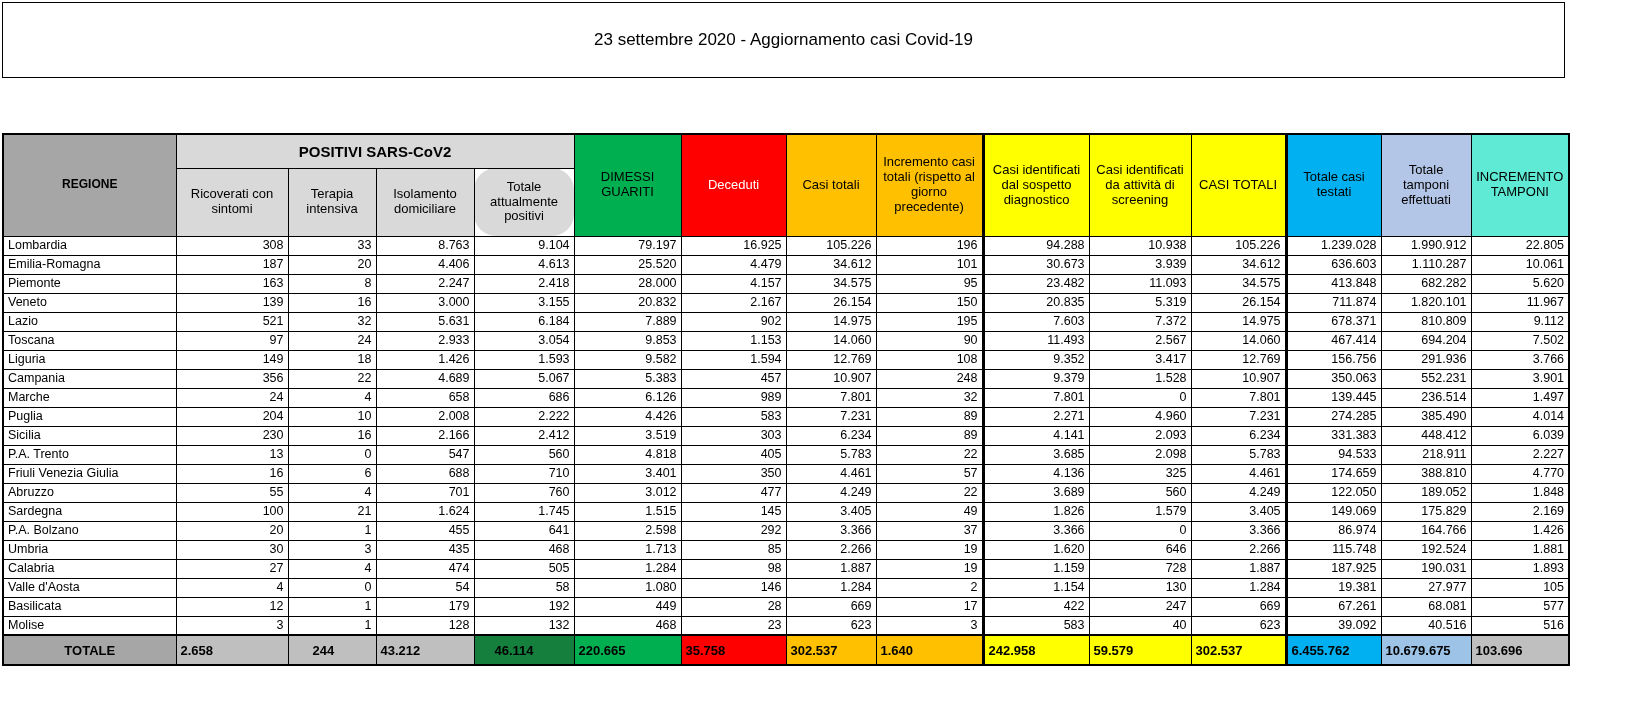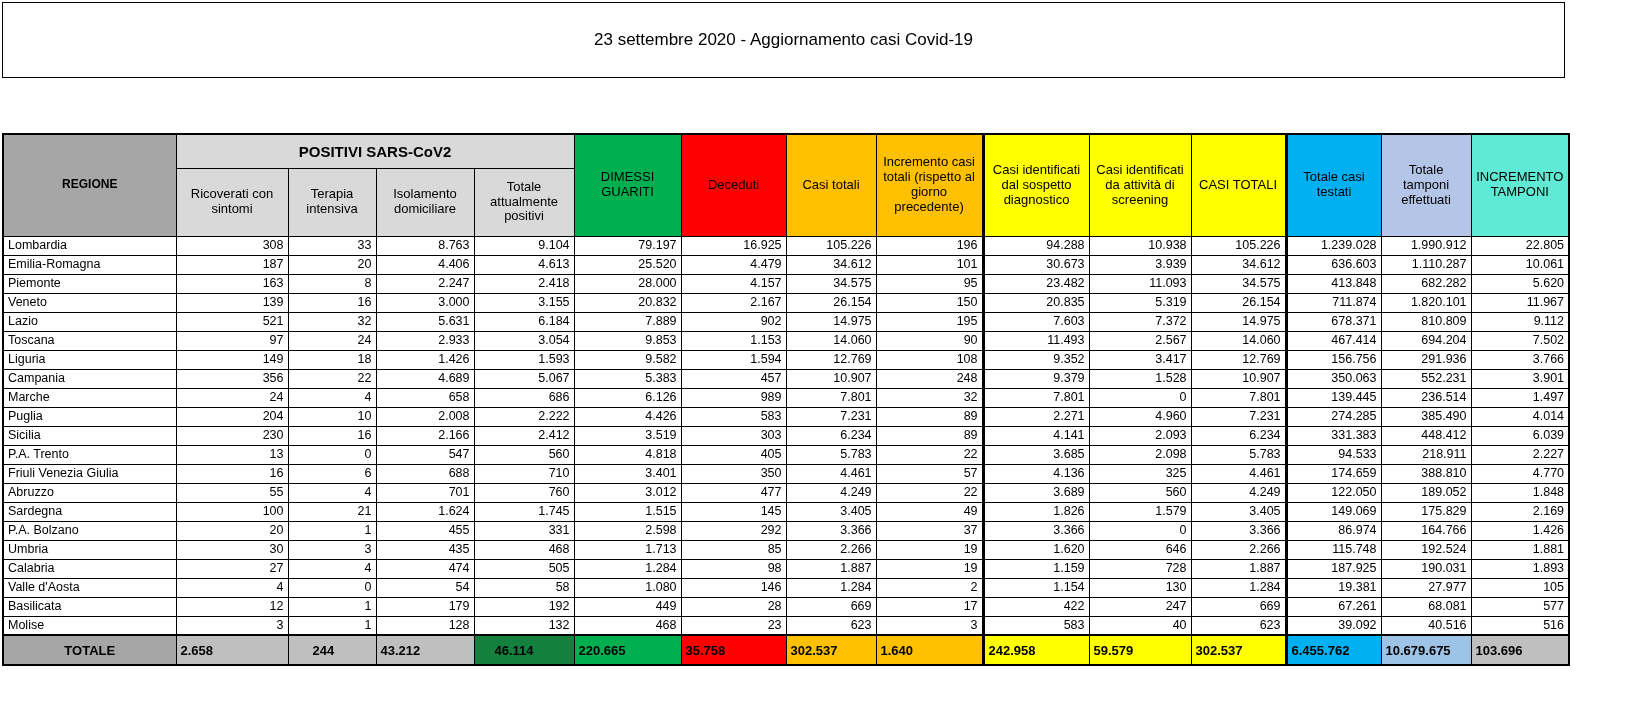--- a/index.html
+++ b/index.html
@@ -61,35 +61,35 @@
       <col style="width:95px">
     <col style="width:95px">
       <col style="width:90px">
       <col style="width:98px">
   </colgroup>
   <thead>
     <tr>
       <th class="region-h" rowspan="2">REGIONE</th>
       <th class="group-h" colspan="4">POSITIVI SARS-CoV2</th>
       <th rowspan="2" style="background: rgb(0, 176, 80);">DIMESSI GUARITI</th>
-      <th rowspan="2" style="background: rgb(255, 0, 0); color: #000000;">Deceduti</th>
+      <th rowspan="2" style="background: rgb(255, 0, 0); color: #ffffff;">Deceduti</th>
       <th rowspan="2" style="background: rgb(255, 192, 0);">Casi totali</th>
       <th rowspan="2" style="background: rgb(255, 192, 0);">Incremento casi totali (rispetto al giorno precedente)</th>
       <th rowspan="2" class="thick-left" style="background: rgb(255, 255, 0);">Casi identificati dal sospetto diagnostico</th>
       <th rowspan="2" style="background: rgb(255, 255, 0);">Casi identificati da attività di screening</th>
       <th rowspan="2" style="background: rgb(255, 255, 0);">CASI TOTALI</th>
       <th rowspan="2" class="thick-left" style="background: rgb(0, 176, 240);">Totale casi testati</th>
       <th rowspan="2" style="background: rgb(180, 198, 231);">Totale tamponi effettuati</th>
       <th rowspan="2" style="background: #5eead4;">INCREMENTO TAMPONI</th>
     </tr>
     <tr class="subrow">
       <th style="background: rgb(217, 217, 217);">Ricoverati con sintomi</th>
       <th style="background: rgb(217, 217, 217);">Terapia intensiva</th>
       <th style="background: rgb(217, 217, 217);">Isolamento domiciliare</th>
-      <th style="background: rgb(217, 217, 217);">Totale attualmente positivi</th>
+      <th style="background: rgb(217, 217, 217); border-radius: 22px;">Totale attualmente positivi</th>
     </tr>
   </thead>
   <tbody id="rows">
       <tr>
         <td class="region">Lombardia</td>
         <td class="num">308</td>
         <td class="num">33</td>
         <td class="num">8.763</td>
         <td class="num">9.104</td>
         <td class="num">79.197</td>
@@ -339,21 +339,21 @@
         <td class="num">3.405</td>
         <td class="num thick-left">149.069</td>
         <td class="num">175.829</td>
         <td class="num">2.169</td>
       </tr>
       <tr>
         <td class="region">P.A. Bolzano</td>
         <td class="num">20</td>
         <td class="num">1</td>
         <td class="num">455</td>
-        <td class="num">331</td>
+        <td class="num">641</td>
         <td class="num">2.598</td>
         <td class="num">292</td>
         <td class="num">3.366</td>
         <td class="num">37</td>
         <td class="num thick-left">3.366</td>
         <td class="num">0</td>
         <td class="num">3.366</td>
         <td class="num thick-left">86.974</td>
         <td class="num">164.766</td>
         <td class="num">1.426</td>

